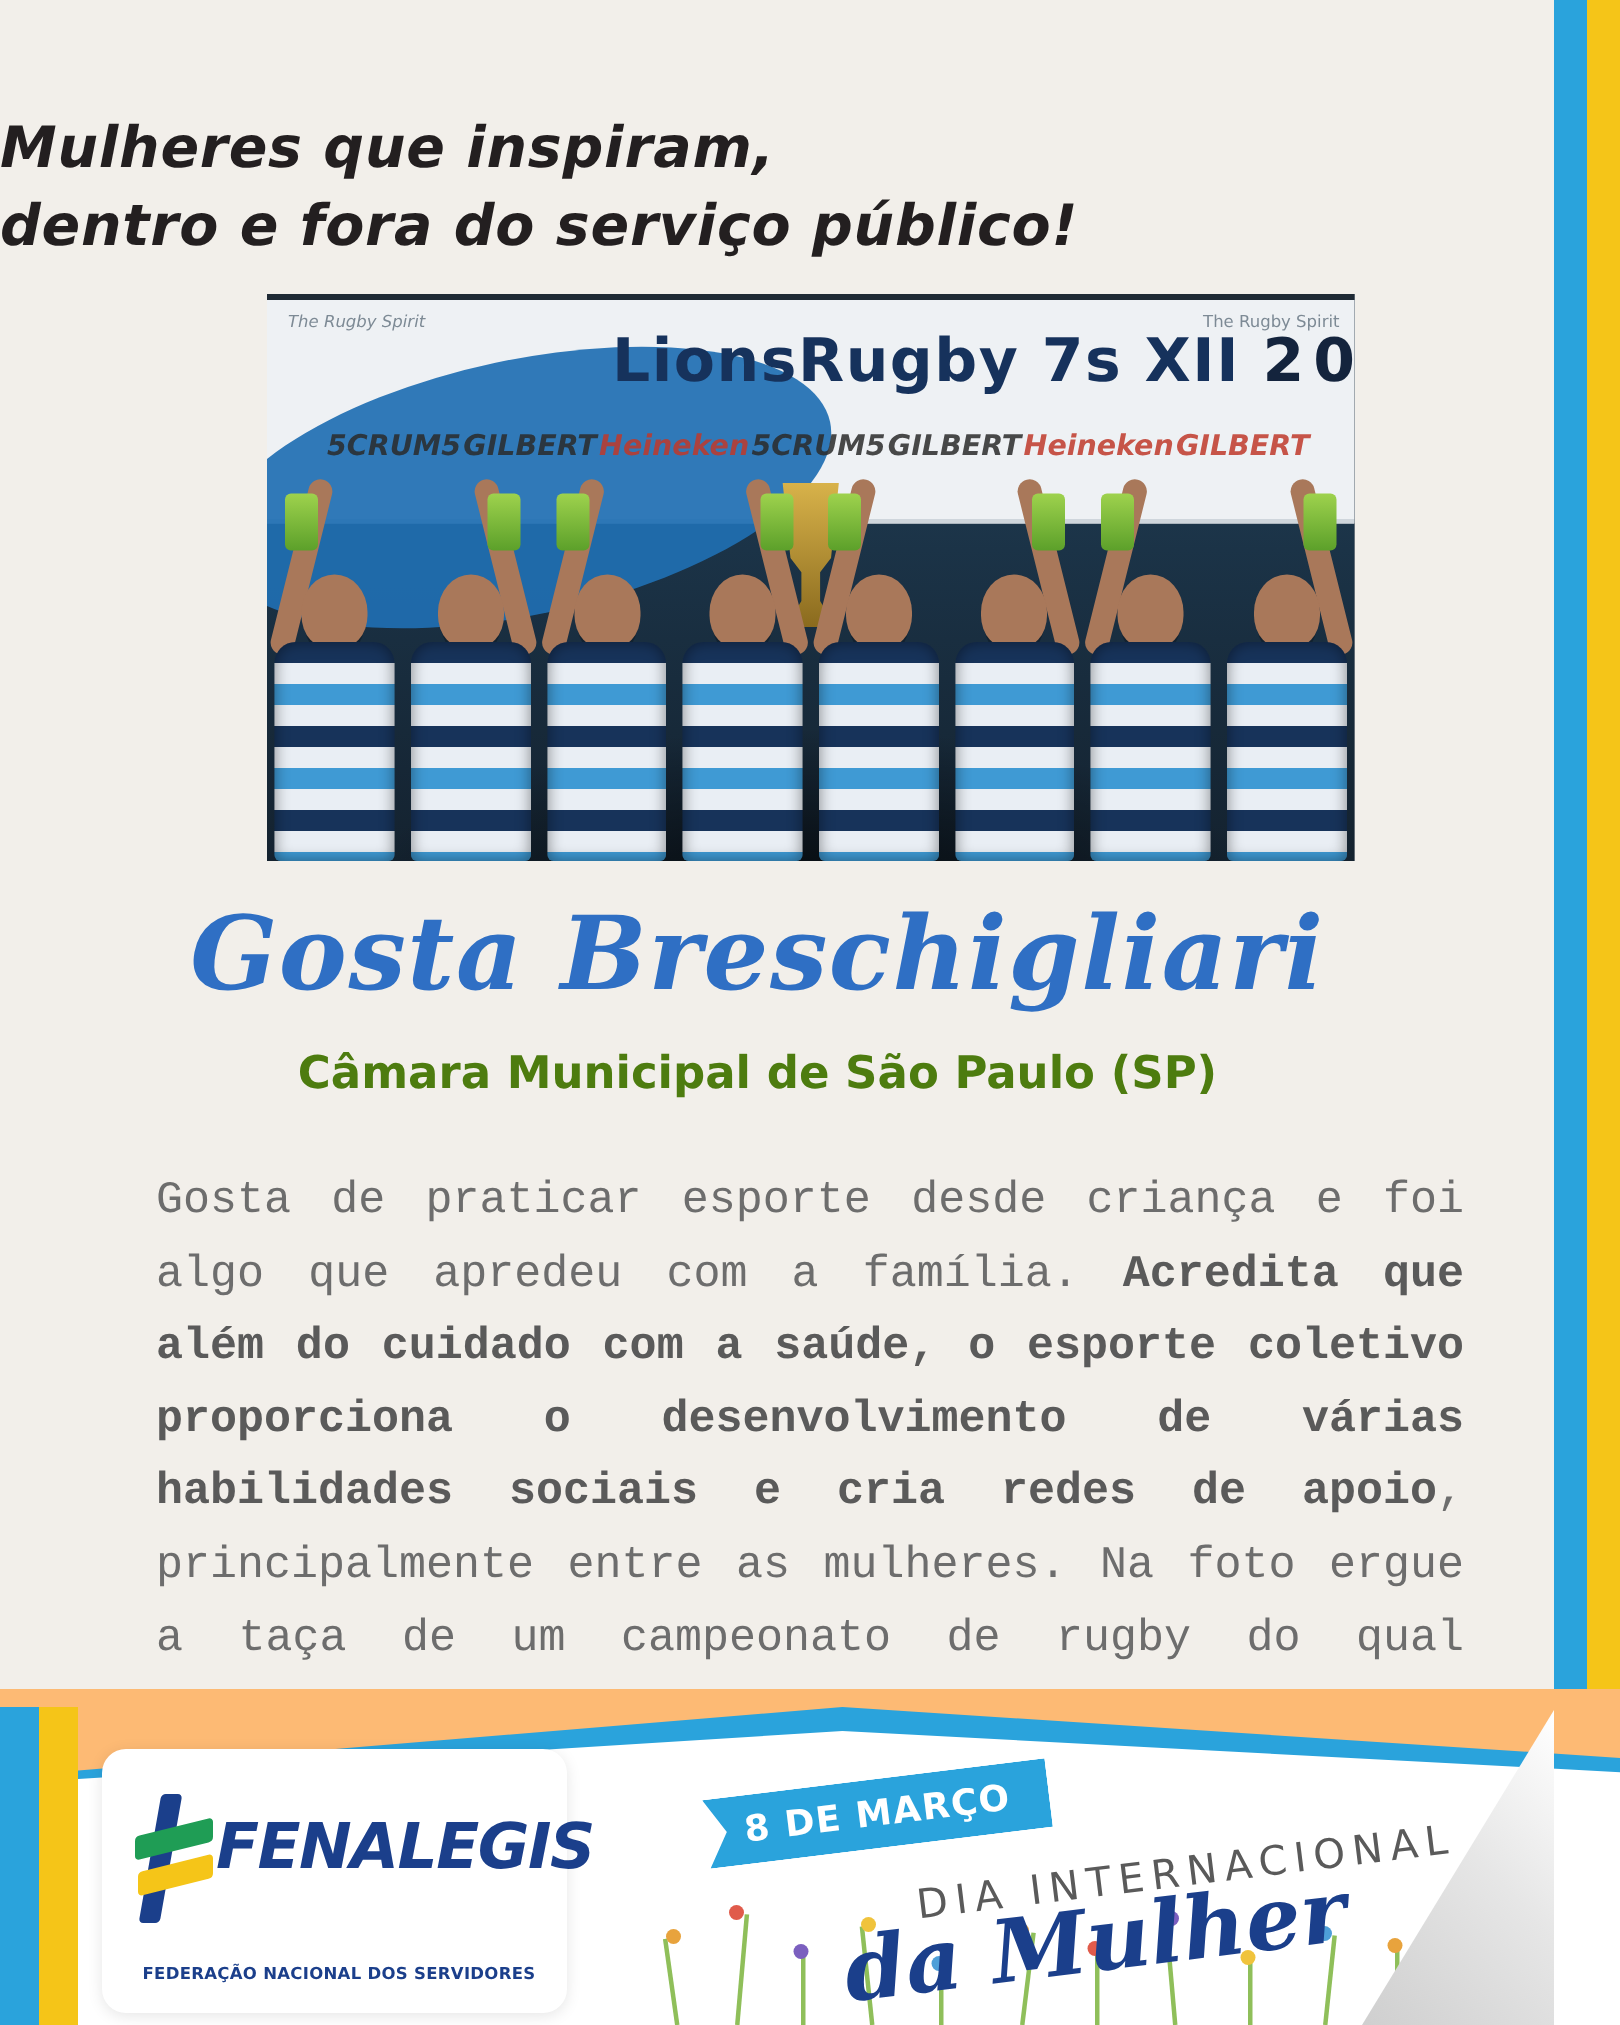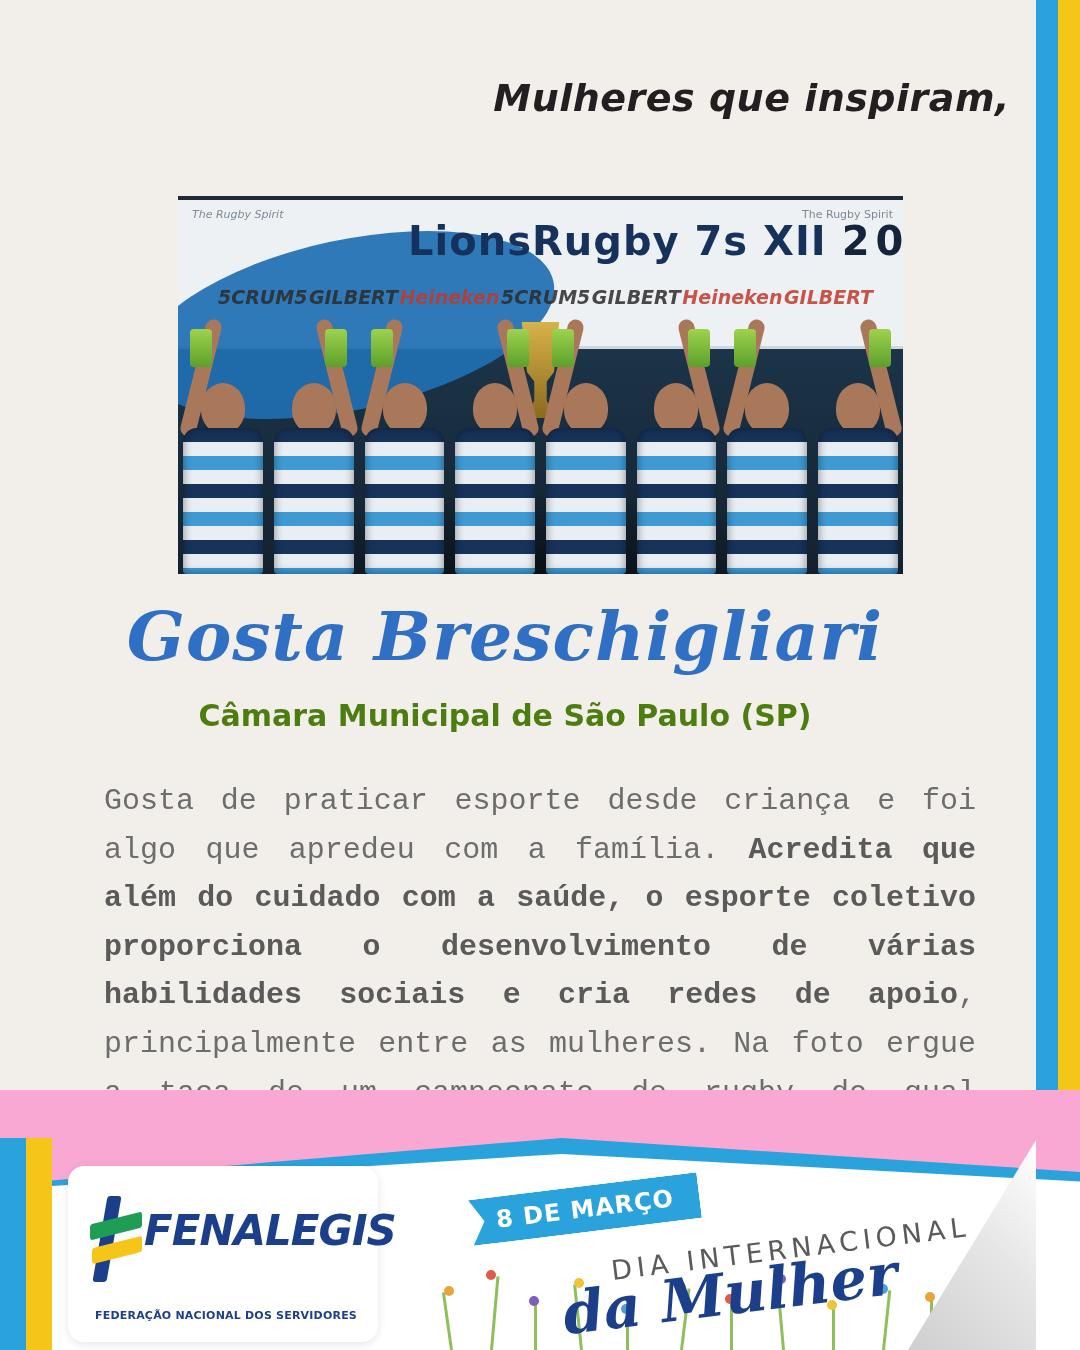--- a/index.html
+++ b/index.html
@@ -24,21 +24,21 @@
   }
   .right-bar.blue  { right: 22px; background: #2aa3dc; }
   .right-bar.yellow{ right: 0;    background: #f5c518; }
 
   
   .headline {
     position: absolute;
     top: 72px;
     left: 0;
     width: 1010px;
-    text-align: right;
+    text-align: left;
     font-family: "DejaVu Sans", sans-serif;
     font-style: italic;
     font-weight: bold;
     font-size: 38px;
     line-height: 1.38;
     color: #231f20;
     letter-spacing: .5px;
   }
   .headline span { display: block; }
 
@@ -223,22 +223,22 @@
     text-align: justify;
   }
   .body-text b { color: #5a5a5a; font-weight: bold; }
 
   
   .bottom-band {
     position: absolute;
     left: 0;
     bottom: 0;
     width: 1080px;
-    height: 260px;
-    background: #f9a8d4;
+    height: 224px;
+    background: #fdba74;
     overflow: hidden;
   }
   .band-blue {
     position: absolute;
     left: 0; bottom: 0;
     width: 1080px; height: 212px;
     background: #2aa3dc;
     clip-path: polygon(0 22%, 52% 0, 100% 16%, 100% 100%, 0 100%);
   }
   .band-white {
@@ -383,20 +383,21 @@
   }
 </style>
 </head>
 <body>
 
 <div class="right-bar blue"></div>
 <div class="right-bar yellow"></div>
 
 <div class="headline">
   <span>Mulheres que inspiram,</span>
+  <span>dentro e fora do serviço público!</span>
 </div>
 
 <div class="photo-wrap">
   <div class="photo">
     <div class="ph-banner">
       <div class="ph-corner-l">The Rugby Spirit</div>
       <div class="ph-corner">The Rugby Spirit</div>
       <div class="ph-title">
         <span>LionsRugby 7s XII</span>
         <span class="yr">2015</span>

